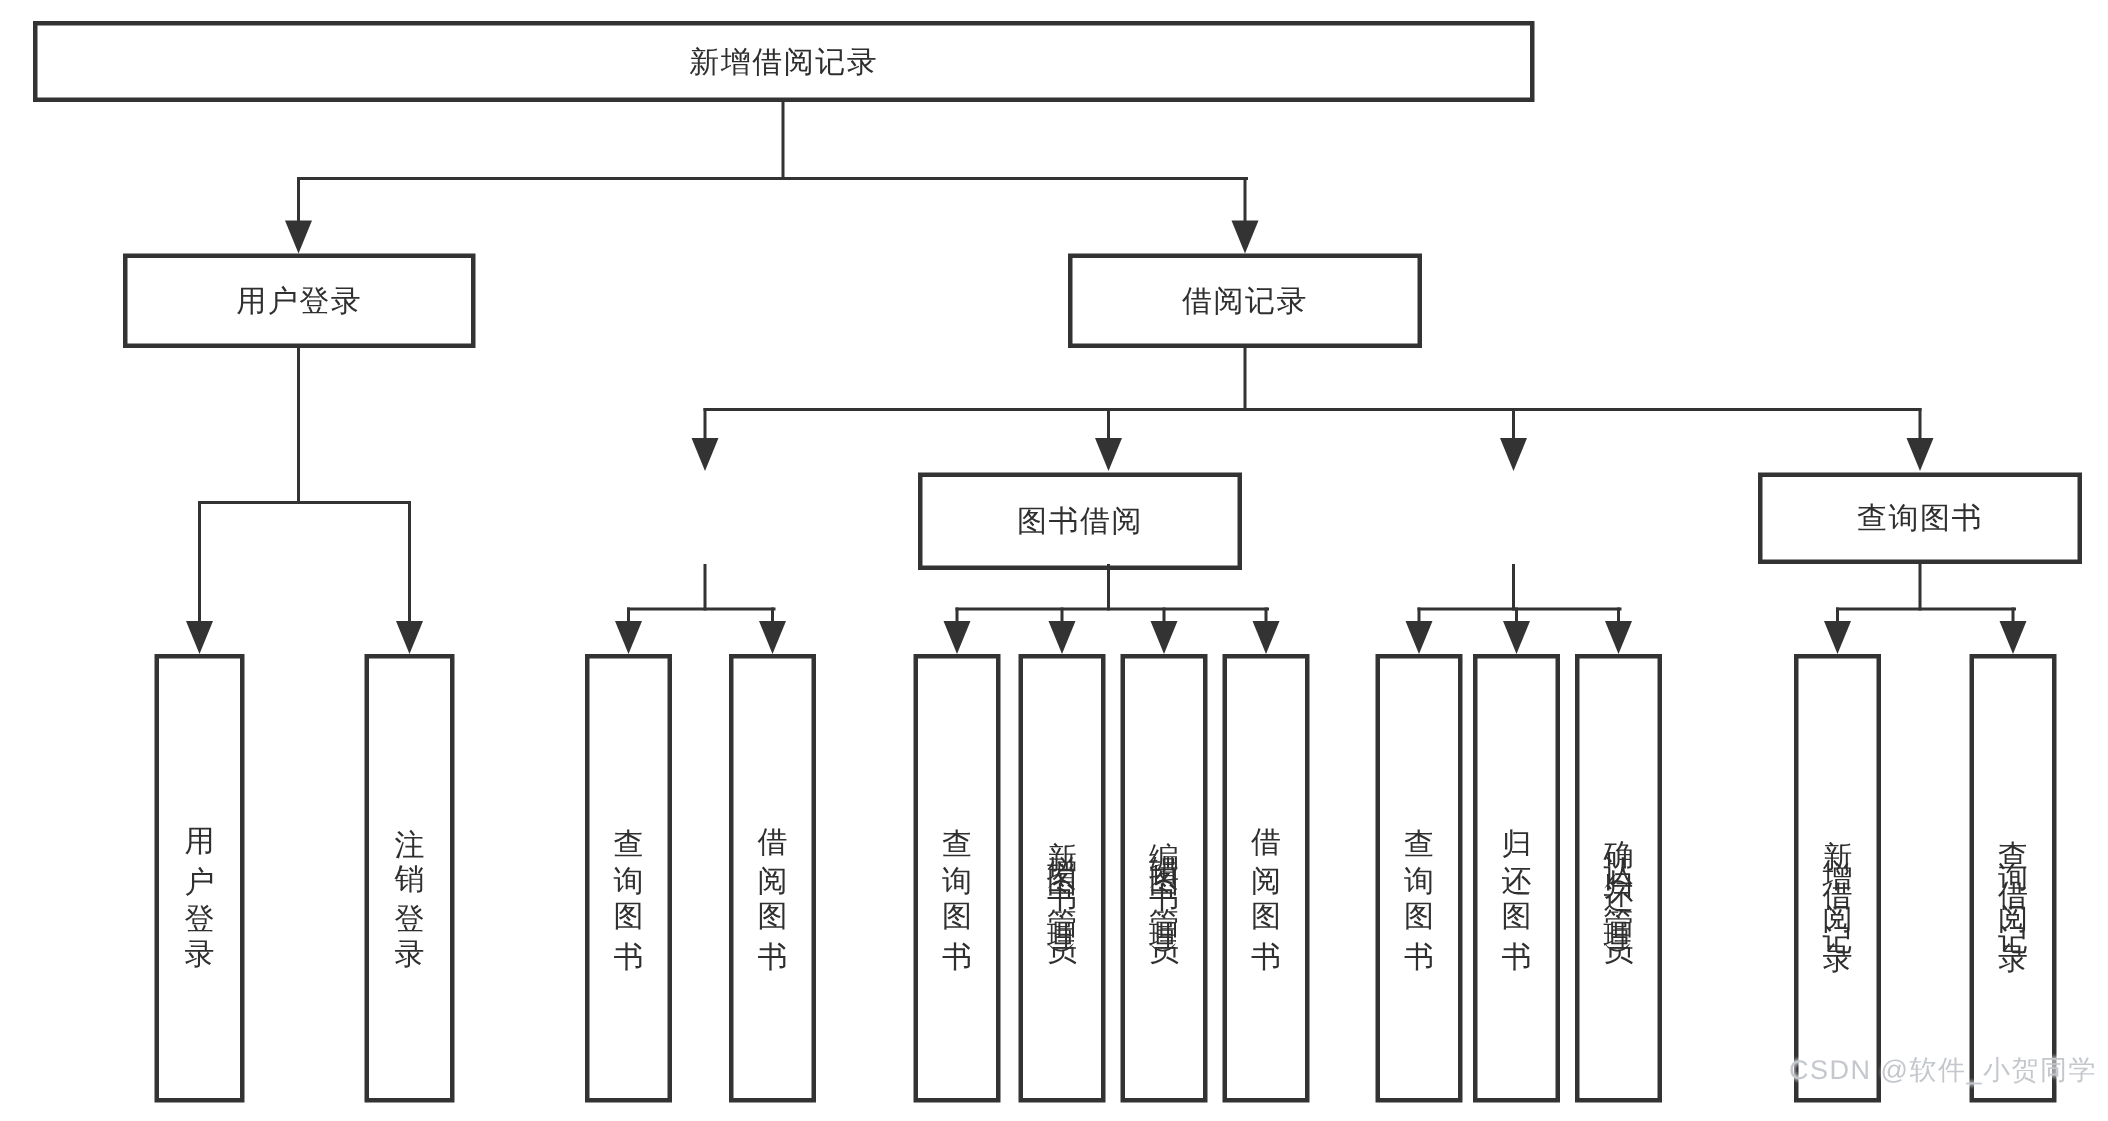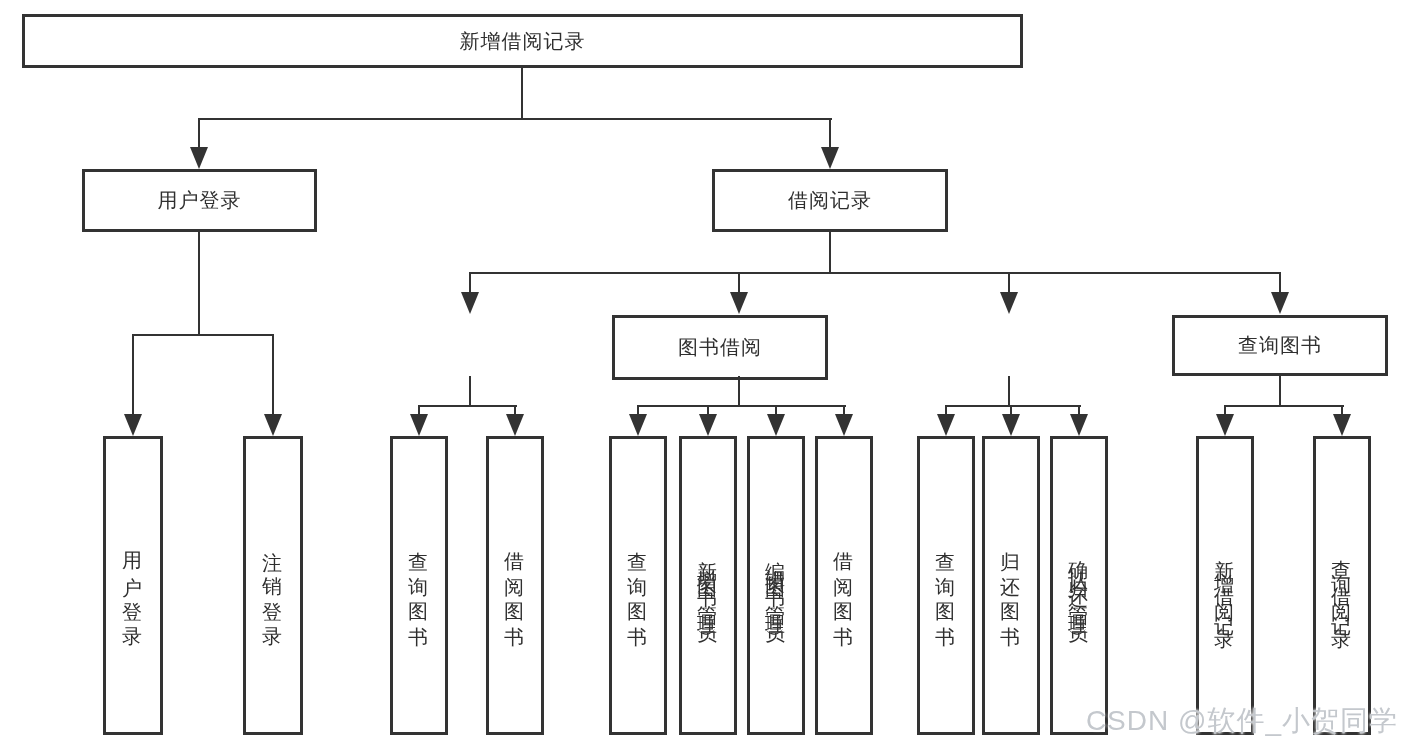--- a/index.html
+++ b/index.html
@@ -16,21 +16,21 @@
     writing-mode:vertical-rl;text-orientation:mixed;letter-spacing:14px;
   }
   .vl{position:absolute;display:block;width:2px;background:var(--line,#333);}
   .hl{position:absolute;display:block;height:2px;background:var(--line,#333);}
   .ar{
     position:absolute;display:block;width:0;height:0;
     border-left:9px solid transparent;border-right:9px solid transparent;
     border-top:22px solid var(--line,#333);
   }
   .watermark{
-    position:absolute;right:7px;bottom:7px;z-index:6;font-size:28px;
+    position:absolute;right:7px;bottom:22px;z-index:6;font-size:18px;
     color:var(--wm,#c4c8cd);letter-spacing:1px;
     text-shadow:0 0 3px rgba(255,255,255,.95),0 0 3px rgba(255,255,255,.95);
   }
 </style>
 </head>
 <body>
 
 <div id="stage" style="--line: #333333; --text: #2f2f2f; --wm: #c4c8cd;">
 
   <div class="box" style="left:22px;top:14px;width:1001px;height:54px">

